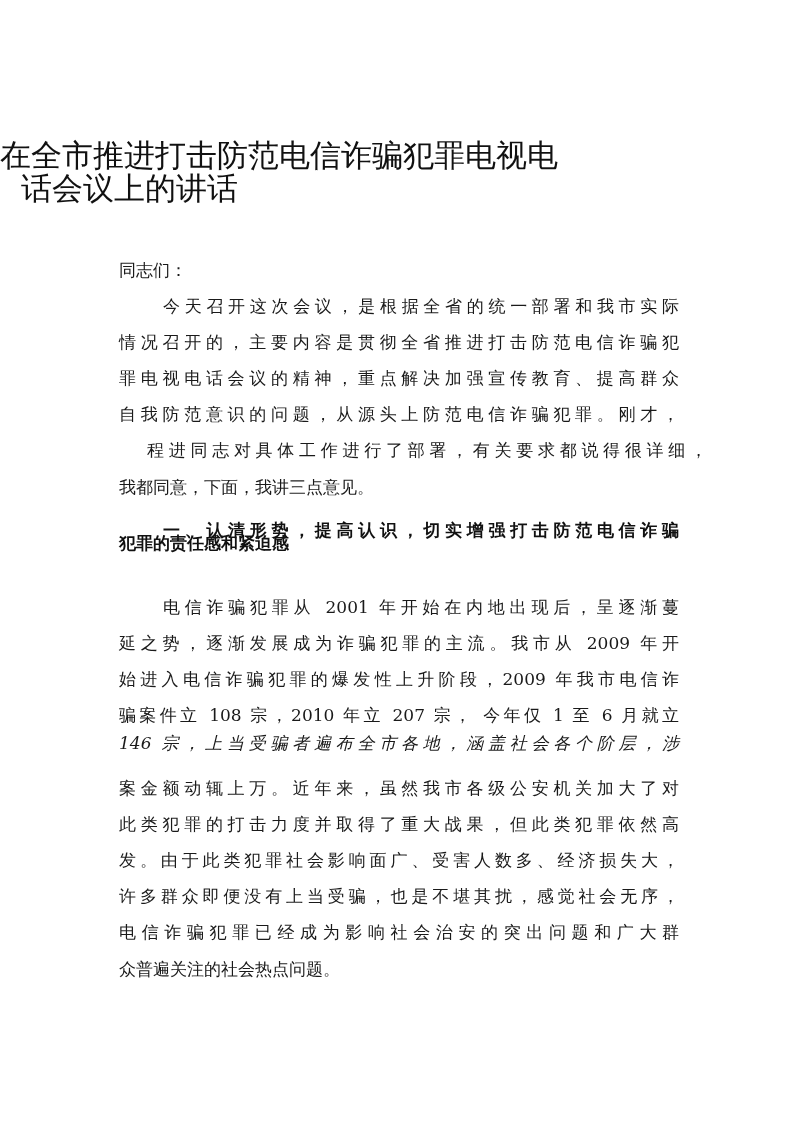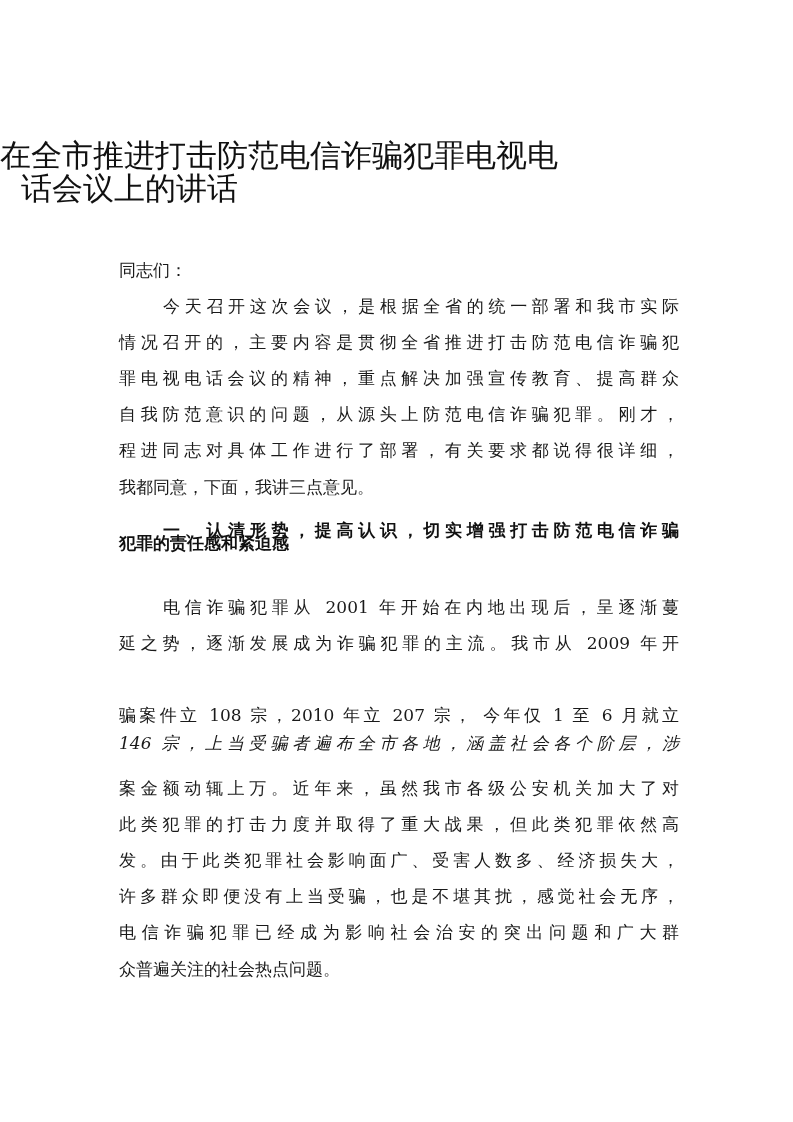--- a/index.html
+++ b/index.html
@@ -63,28 +63,29 @@
 
   <div class="title l1">在全市推进打击防范电信诈骗犯罪电视电</div>
   <div class="title l2">话会议上的讲话</div>
 
   <div class="line last" style="top:257px;">同志们：</div>
 
   <div class="line indent" style="top:293px;">今天召开这次会议，是根据全省的统一部署和我市实际</div>
   <div class="line" style="top:329px;">情况召开的，主要内容是贯彻全省推进打击防范电信诈骗犯</div>
   <div class="line" style="top:365px;">罪电视电话会议的精神，重点解决加强宣传教育、提高群众</div>
   <div class="line" style="top:401px;">自我防范意识的问题，从源头上防范电信诈骗犯罪。刚才，</div>
-  <div class="line" style="top:437px;">程进同志对具体工作进行了部署，有关要求都说得很详细，</div>
+  <div class="line" style="top:437px;margin-left:28px;">程进同志对具体工作进行了部署，有关要求都说得很详细，</div>
   <div class="line last" style="top:474px;">我都同意，下面，我讲三点意见。</div>
 
   <div class="line indent bold" style="top:517px;">一、认清形势，提高认识，切实增强打击防范电信诈骗</div>
   <div class="line bold last" style="top:530px;">犯罪的责任感和紧迫感</div>
 
   <div class="line indent" style="top:594px;">电信诈骗犯罪从 2001 年开始在内地出现后，呈逐渐蔓</div>
   <div class="line" style="top:630px;">延之势，逐渐发展成为诈骗犯罪的主流。我市从 2009 年开</div>
+  <div class="line" style="top:666px;">始进入电信诈骗犯罪的爆发性上升阶段，2009 年我市电信诈</div>
   <div class="line" style="top:702px;">骗案件立 108 宗，2010 年立 207 宗， 今年仅 1 至 6 月就立</div>
   <div class="line" style="top:730px;font-style:italic;">146 宗，上当受骗者遍布全市各地，涵盖社会各个阶层，涉</div>
   <div class="line" style="top:775px;">案金额动辄上万。近年来，虽然我市各级公安机关加大了对</div>
   <div class="line" style="top:811px;">此类犯罪的打击力度并取得了重大战果，但此类犯罪依然高</div>
   <div class="line" style="top:847px;">发。由于此类犯罪社会影响面广、受害人数多、经济损失大，</div>
   <div class="line" style="top:883px;">许多群众即便没有上当受骗，也是不堪其扰，感觉社会无序，</div>
   <div class="line" style="top:919px;">电信诈骗犯罪已经成为影响社会治安的突出问题和广大群</div>
   <div class="line last" style="top:956px;">众普遍关注的社会热点问题。</div>
 
 </div>

